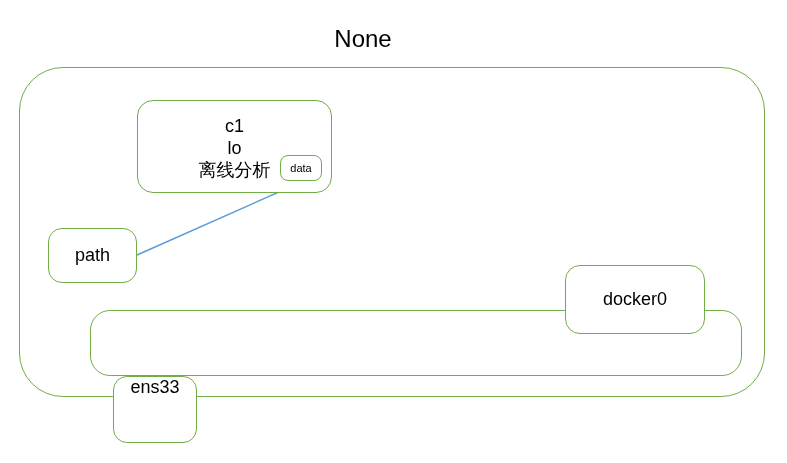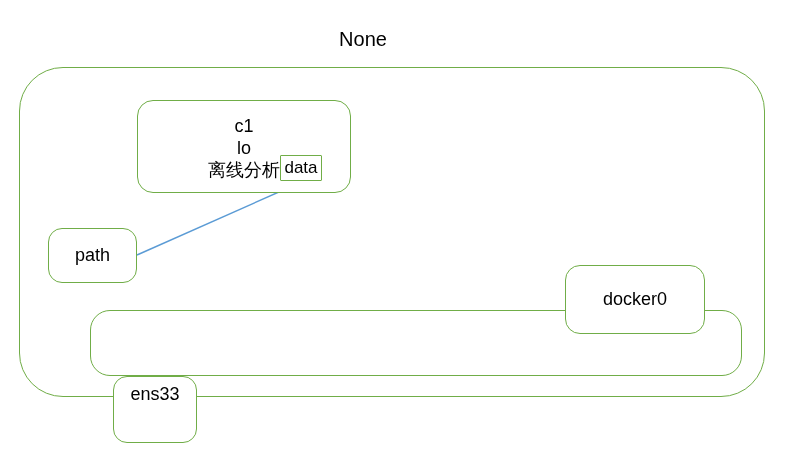--- a/index.html
+++ b/index.html
@@ -18,21 +18,21 @@
     font-family: "Liberation Sans", sans-serif;
     color: var(--text);
     overflow: hidden;
   }
   .title {
     position: absolute;
     left: 300px;
     top: 27px;
     width: 126px;
     text-align: center;
-    font-size: 20px;
+    font-size: 24px;
     line-height: 24px;
   }
   .shape {
     position: absolute;
     border: 1px solid var(--node-border);
   }
   .outer-container {
     left: 19px; top: 67px;
     width: 746px; height: 330px;
     border-radius: 44px;
@@ -56,51 +56,50 @@
     position: absolute;
     background: var(--background);
     border: 1px solid var(--node-border);
     font-size: 18px;
     display: flex;
     align-items: center;
     justify-content: center;
   }
   .node-c1 {
     left: 137px; top: 100px;
-    width: 214px; height: 93px;
+    width: 195px; height: 93px;
     border-radius: 16px;
     flex-direction: column;
     justify-content: flex-start;
     padding-top: 14px;
     line-height: 22px;
   }
   .node-c1 .line { text-align: center; }
   .node-data {
     left: 280px; top: 155px;
     width: 42px; height: 26px;
-    border-radius: 1px;
-    font-size: 17px;
+    border-radius: 8px;
+    font-size: 11px;
   }
   .node-path {
     left: 48px; top: 228px;
     width: 89px; height: 55px;
     border-radius: 14px;
     text-align: right;
   }
   .node-docker0 {
     left: 565px; top: 265px;
     width: 140px; height: 69px;
     border-radius: 15px;
   }
   .node-ens33 {
     left: 113px; top: 376px;
     width: 84px; height: 67px;
     border-radius: 14px;
     align-items: flex-start;
-    padding-top: 7px;
   }
 </style>
 </head>
 <body>
 
 <div class="canvas">
 
   <div class="title">None</div>
 
   <div class="shape outer-container"></div>

